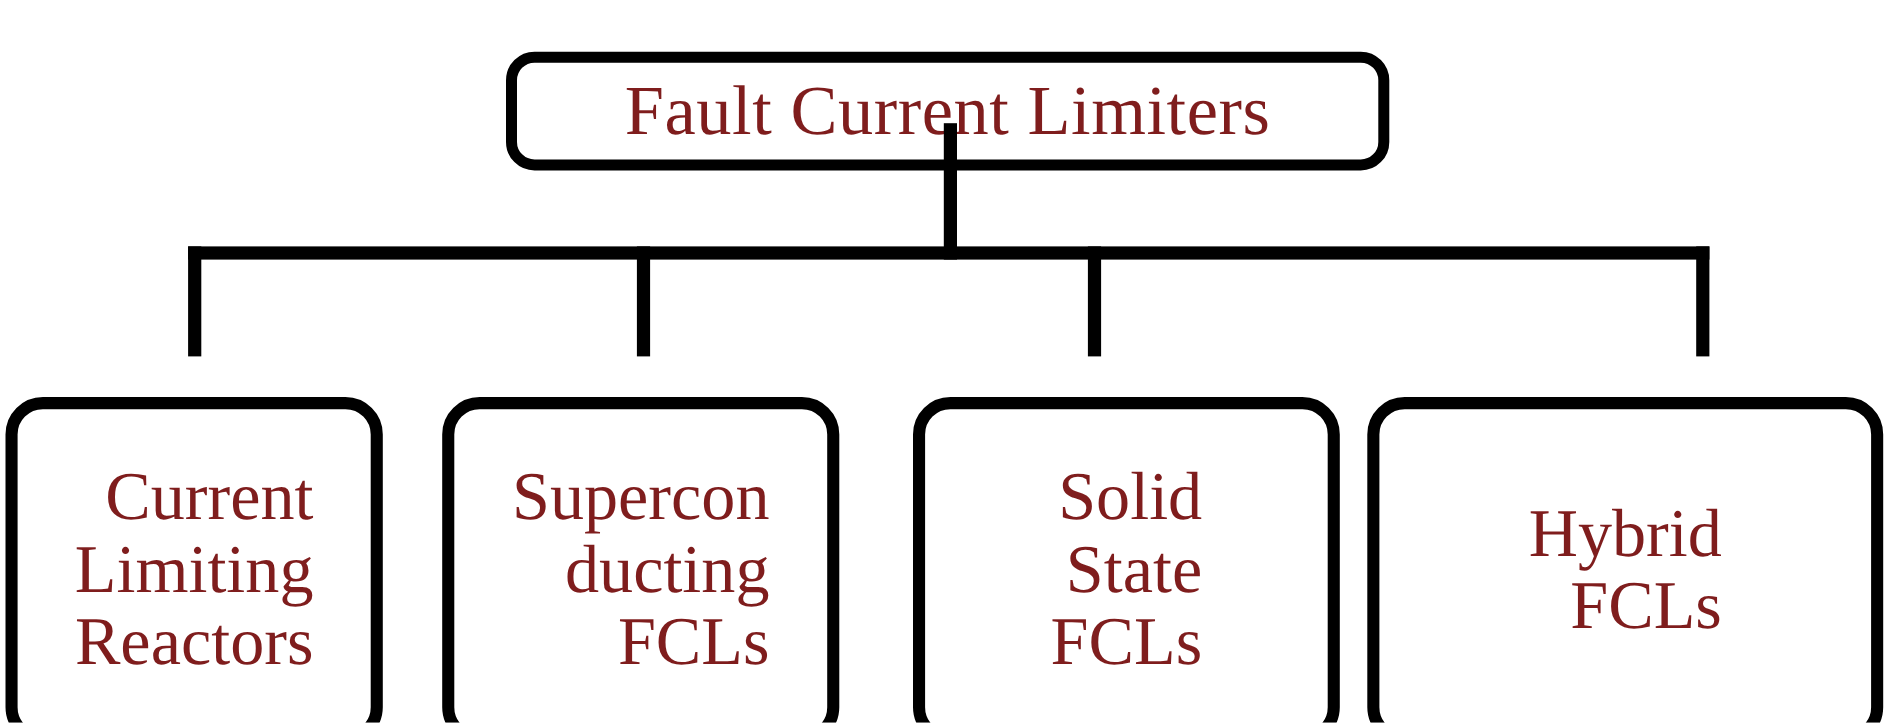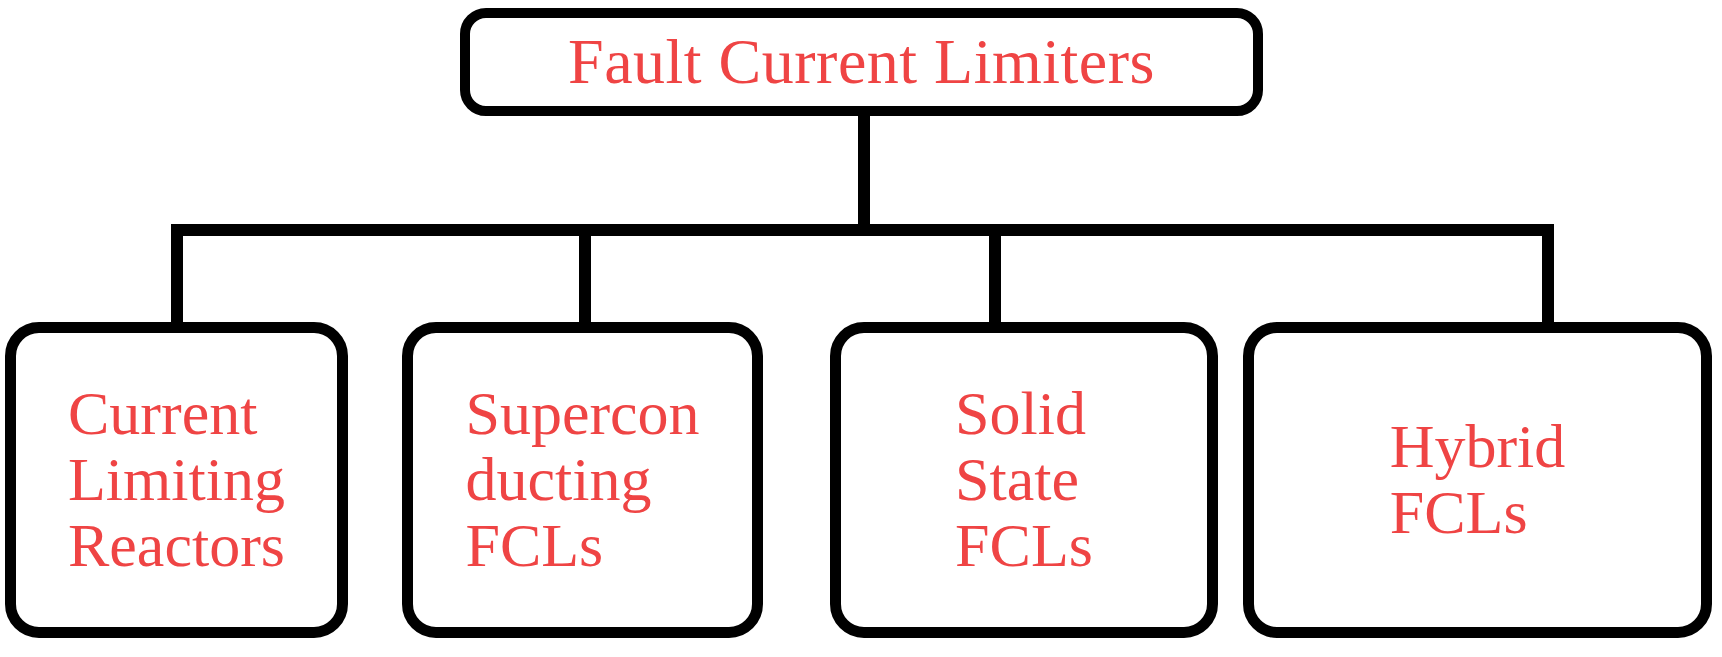--- a/index.html
+++ b/index.html
@@ -29,23 +29,24 @@
   
   .node {
     position: absolute;
     box-sizing: border-box;
     background: #ffffff;
     border: 11px solid #000000;
     border-radius: 34px;
     display: flex;
     align-items: center;
     justify-content: center;
-    text-align: left;
+    text-align: right;
     line-height: 1.06;
-    color: #ef4444;
+    color: #7f1d1d;
+    margin-top: 39px;
   }
   .node .node-label {
     display: block;
     white-space: pre-line;
   }
 
   
   #node-root {
     left: 460px;
     top: 8px;

